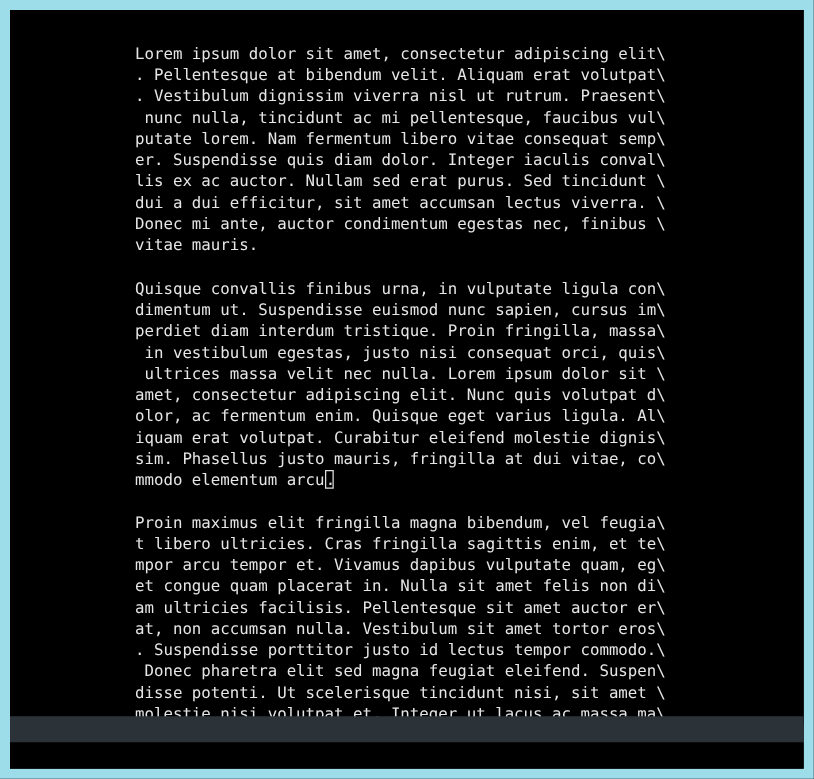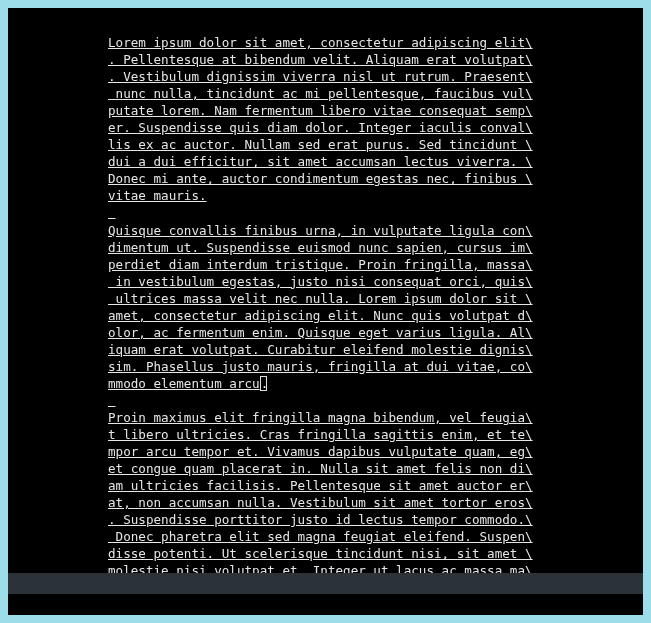--- a/index.html
+++ b/index.html
@@ -50,21 +50,20 @@
   #buffer-lines {
     position: absolute;
     left: 100px;
     top: 26px;
     color: #e6e6e6;
     font-size: 12.6px;
     line-height: 17.05px;
     letter-spacing: 0px;
     white-space: pre;
     font-family: "DejaVu Sans Mono", "Liberation Mono", monospace;
-    text-decoration: underline;
   }
 
   .buf-line {
     height: 17.05px;
     white-space: pre;
     color: #e6e6e6;
   }
 
   .buf-blank {
     height: 17.05px;

